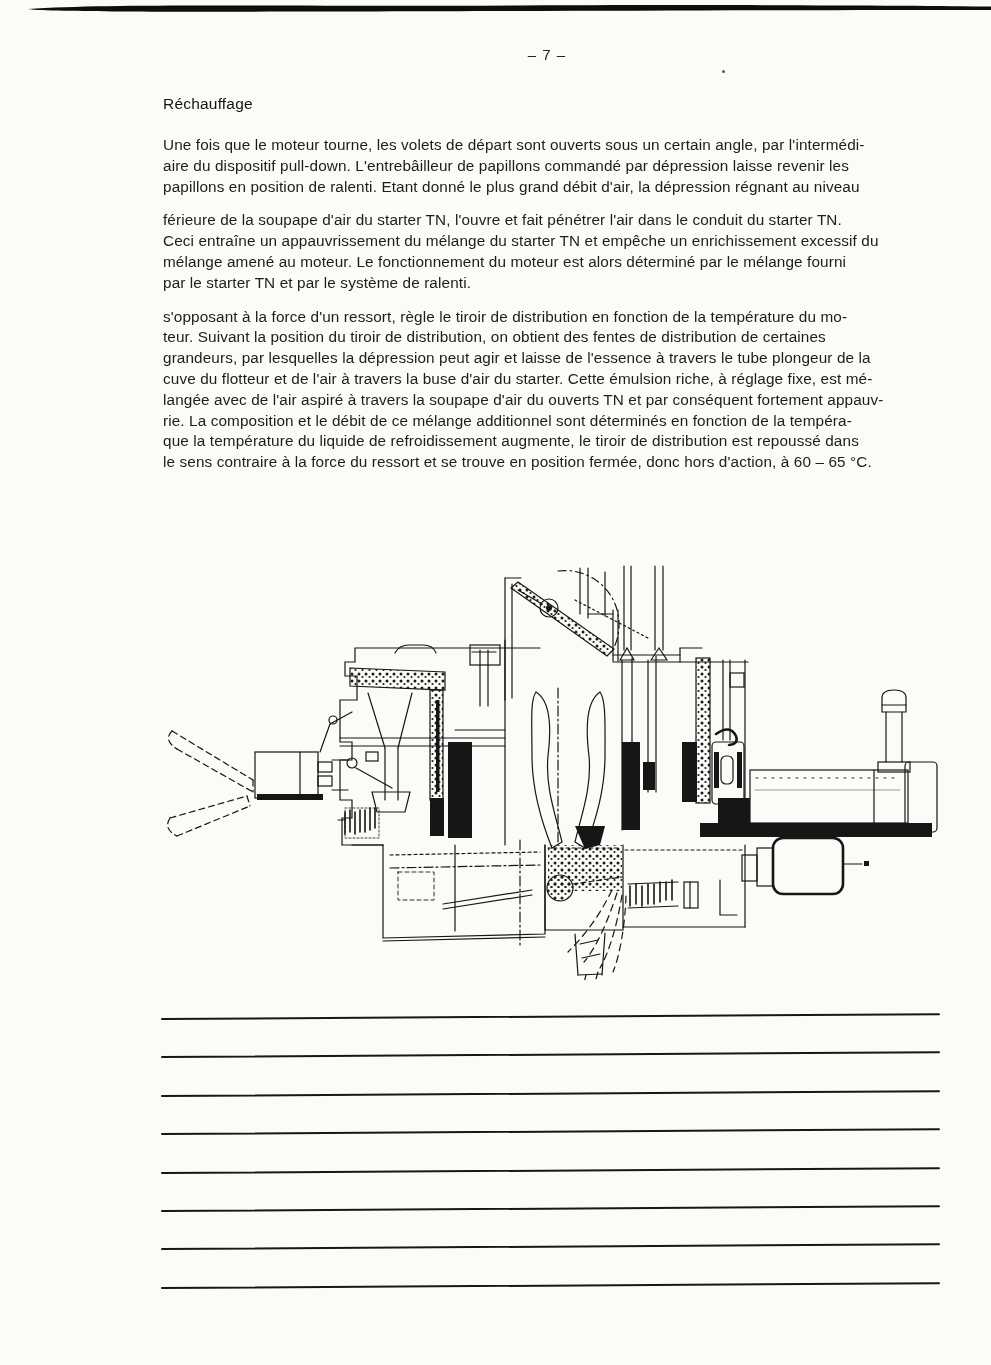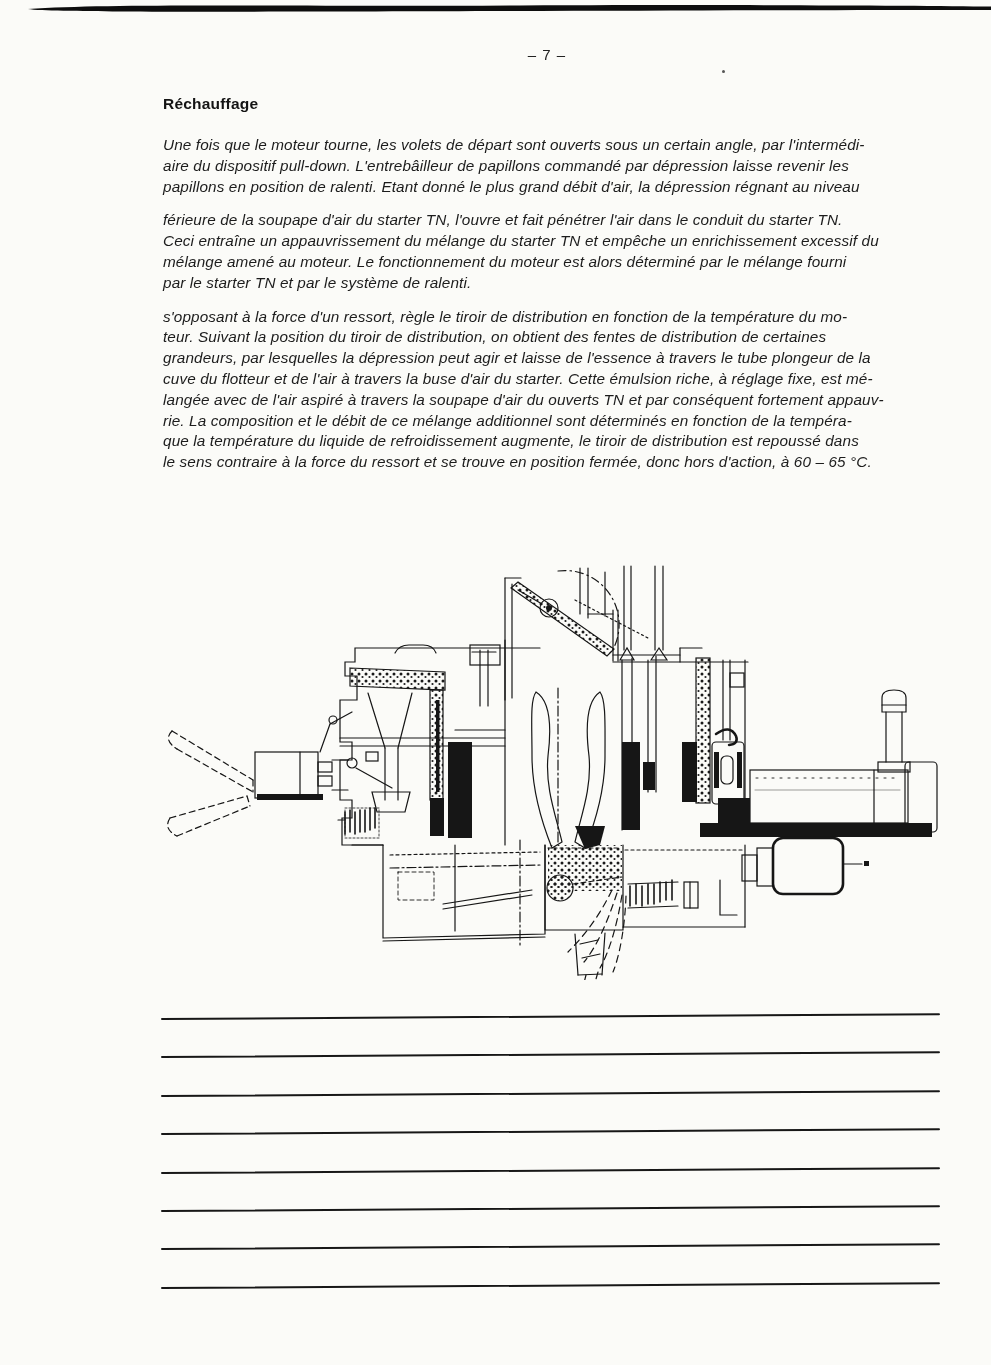--- a/index.html
+++ b/index.html
@@ -12,25 +12,25 @@
     color:#1d1d1d;
   }
   #top-artifact{position:absolute;left:0;top:0;width:991px;height:20px;}
   #page-number{
     position:absolute;left:103px;top:46px;width:888px;
     text-align:center;font-size:15px;letter-spacing:1px;color:#222;
   }
   #stray-dot{position:absolute;left:722px;top:70px;width:3px;height:3px;background:#555;border-radius:50%;}
   #heading{
     position:absolute;left:163px;top:95px;
-    font-size:15.5px;font-weight:bold;letter-spacing:0.2px;color:#141414;
+    font-size:15.5px;font-weight:normal;letter-spacing:0.2px;color:#141414;
   }
   #body-text{
     position:absolute;left:163px;top:135px;width:786px;
-    font-size:15.3px;line-height:20.8px;letter-spacing:0.12px;color:#1c1c1c;font-style:italic;
+    font-size:15.3px;line-height:20.8px;letter-spacing:0.12px;color:#1c1c1c;
   }
   .para{margin:0 0 13px 0;}
   .tline{white-space:nowrap;}
   #diagram-wrap{position:absolute;left:165px;top:560px;width:775px;height:420px;}
   #ruled-lines{position:absolute;left:161px;top:1018px;width:779px;height:290px;}
   .rline{
     position:absolute;left:0;width:779px;height:2px;background:#171717;
     transform:rotate(-0.35deg);transform-origin:left center;border-radius:1px;
   }
 </style>

